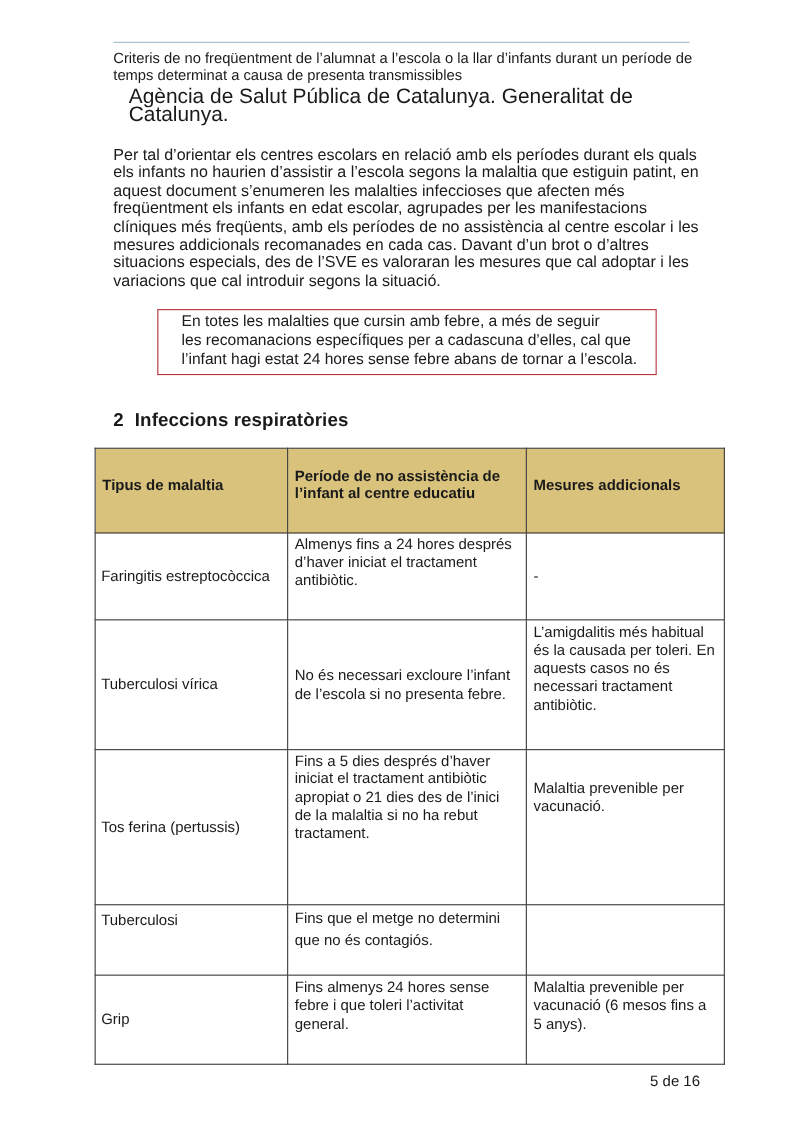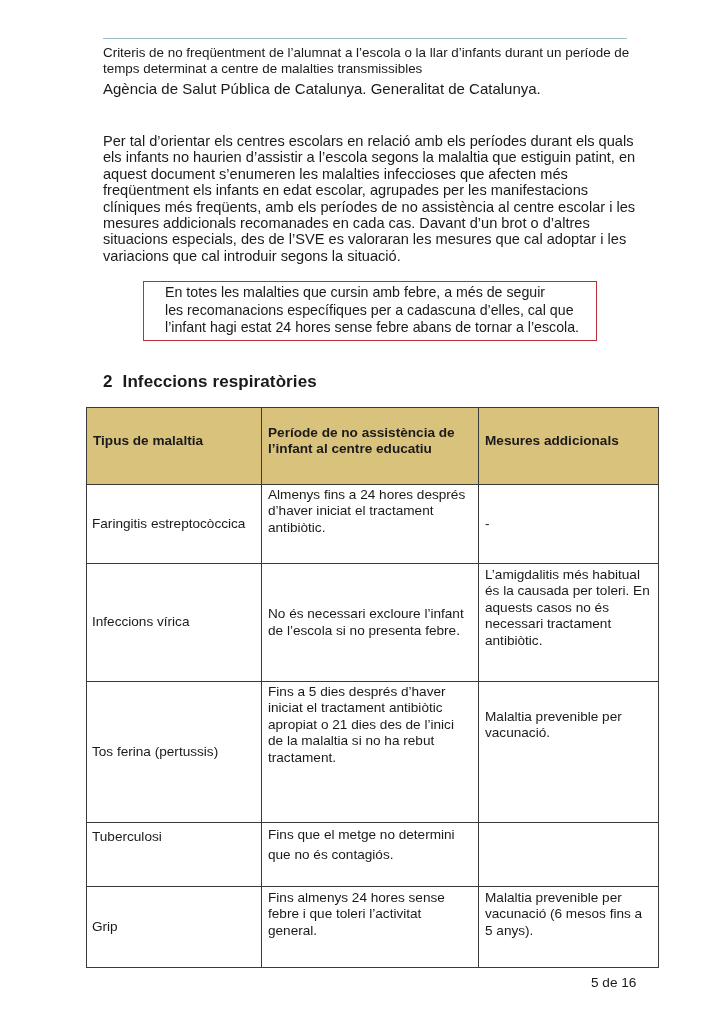--- a/index.html
+++ b/index.html
@@ -1,19 +1,19 @@
 <!DOCTYPE html>
 <html><head>
   <meta charset="utf-8">
   <style>
     html, body { margin: 0; padding: 0; background: #ffffff; }
     body { width: 724px; height: 1024px; position: relative; overflow: hidden; font-family: "Liberation Sans", sans-serif; color: #1a1a1a; }
     .header-rule { position: absolute; left: 103px; top: 38px; width: 524px; height: 0; border-top: 1.5px solid #9fbccb; }
     .header-title { position: absolute; left: 103px; top: 45px; width: 540px; font-size: 13.4px; line-height: 16px; }
-    .header-agency { position: absolute; left: 103px; top: 81px; width: 540px; font-size: 15px; line-height: 16px; }
+    .header-agency { position: absolute; left: 117px; top: 81px; width: 540px; font-size: 19px; line-height: 16px; }
     .intro { position: absolute; left: 103px; top: 133px; width: 535px; font-size: 14.6px; line-height: 16.4px; }
     .callout { position: absolute; left: 143px; top: 281px; width: 454px; height: 60px; border: 1.5px solid #b5303a; box-sizing: border-box; padding: 2px 0 0 21px; font-size: 14.2px; line-height: 17.5px; }
     .callout .ln { display: block; white-space: nowrap; }
     .section-title { position: absolute; left: 87px; top: 372px; font-size: 17px; font-weight: bold; letter-spacing: 0.1px; margin-left: 16px; }
     .section-title .num { margin-right: 10px; }
     table.t { position: absolute; left: 86px; top: 407px; width: 572px; border-collapse: collapse; table-layout: fixed; font-size: 13.6px; line-height: 16.4px; }
     table.t td, table.t th { border: 1.5px solid #3a3a3a; vertical-align: middle; padding: 0 6px; text-align: left; }
     table.t th { background: #d9c27c; font-weight: bold; height: 76px; vertical-align: middle; }
     table.t th .hwrap { display: block; padding-top: 0; margin-top: -10px; }
     table.t td.c1 { padding-left: 5px; border-radius: 16px; }
@@ -30,21 +30,21 @@
     .r4 td.c1 { vertical-align: top; padding-top: 6px; }
     .r5 td.c2, .r5 td.c3 { vertical-align: top; padding-top: 3px; }
     .footer-page { position: absolute; left: 591px; top: 975px; font-size: 13.6px; }
   </style>
 </head>
 <body>
 
 <div class="header-rule"></div>
 <div class="header-title">
   <div>Criteris de no freqüentment de l’alumnat a l’escola o la llar d’infants durant un període de</div>
-  <div>temps determinat a centre de malalties transmissibles</div>
+  <div>temps determinat a causa de presenta transmissibles</div>
 </div>
 <div class="header-agency">Agència de Salut Pública de Catalunya. Generalitat de Catalunya.</div>
 
 <p class="intro" style="margin:0">Per tal d’orientar els centres escolars en relació amb els períodes durant els quals els infants no haurien d’assistir a l’escola segons la malaltia que estiguin patint, en aquest document s’enumeren les malalties infeccioses que afecten més freqüentment els infants en edat escolar, agrupades per les manifestacions clíniques més freqüents, amb els períodes de no assistència al centre escolar i les mesures addicionals recomanades en cada cas. Davant d’un brot o d’altres situacions especials, des de l’SVE es valoraran les mesures que cal adoptar i les variacions que cal introduir segons la situació.</p>
 
 <div class="callout">
   <span class="ln">En totes les malalties que cursin amb febre, a més de seguir</span>
   <span class="ln">les recomanacions específiques per a cadascuna d’elles, cal que</span>
   <span class="ln">l’infant hagi estat 24 hores sense febre abans de tornar a l’escola.</span>
 </div>
@@ -72,21 +72,21 @@
         </th>
     </tr>
   </thead>
   <tbody>
     <tr class="r1">
       <td class="c1">Faringitis estreptocòccica</td>
       <td class="c2">Almenys fins a 24 hores després d’haver iniciat el tractament antibiòtic.</td>
       <td class="c3">-</td>
     </tr>
     <tr class="r2">
-      <td class="c1">Infeccions vírica</td>
+      <td class="c1">Tuberculosi vírica</td>
       <td class="c2">No és necessari excloure l’infant de l’escola si no presenta febre.</td>
       <td class="c3">L’amigdalitis més habitual és la causada per toleri. En aquests casos no és necessari tractament antibiòtic.</td>
     </tr>
     <tr class="r3">
       <td class="c1">Tos ferina (pertussis)</td>
       <td class="c2">Fins a 5 dies després d’haver iniciat el tractament antibiòtic apropiat o 21 dies des de l’inici de la malaltia si no ha rebut tractament.</td>
       <td class="c3">Malaltia prevenible per vacunació.</td>
     </tr>
     <tr class="r4">
       <td class="c1">Tuberculosi</td>

